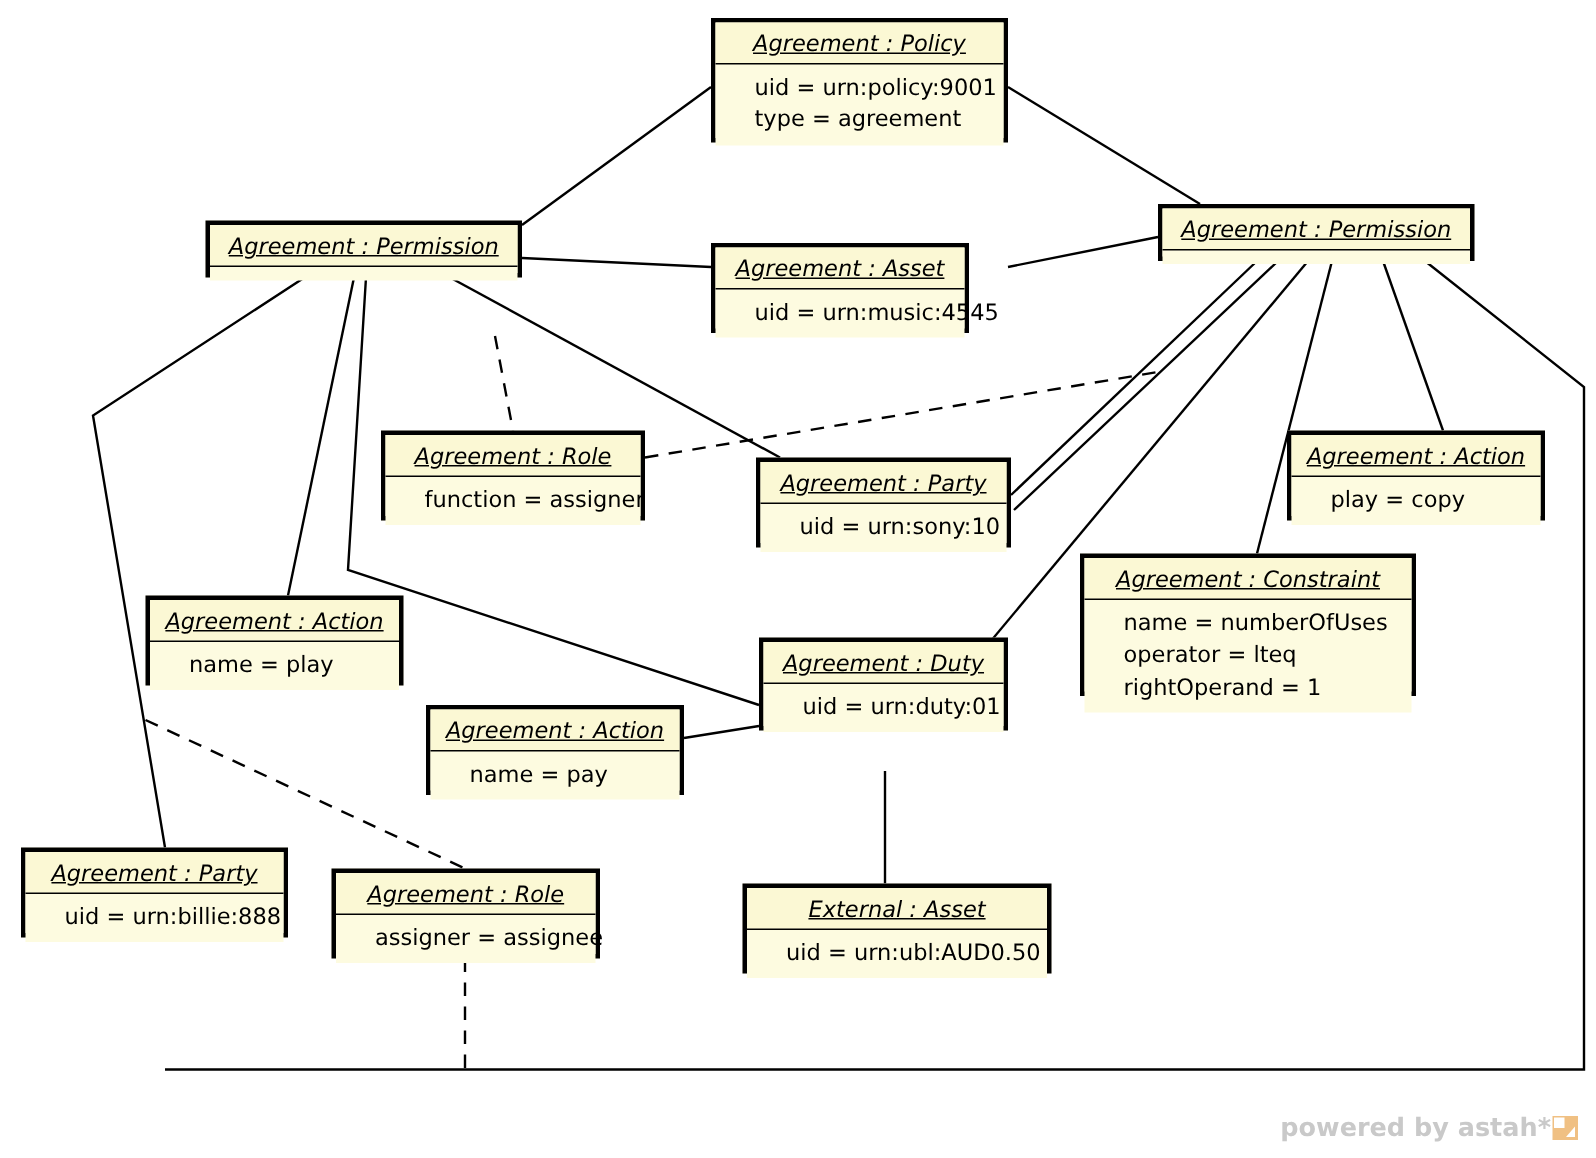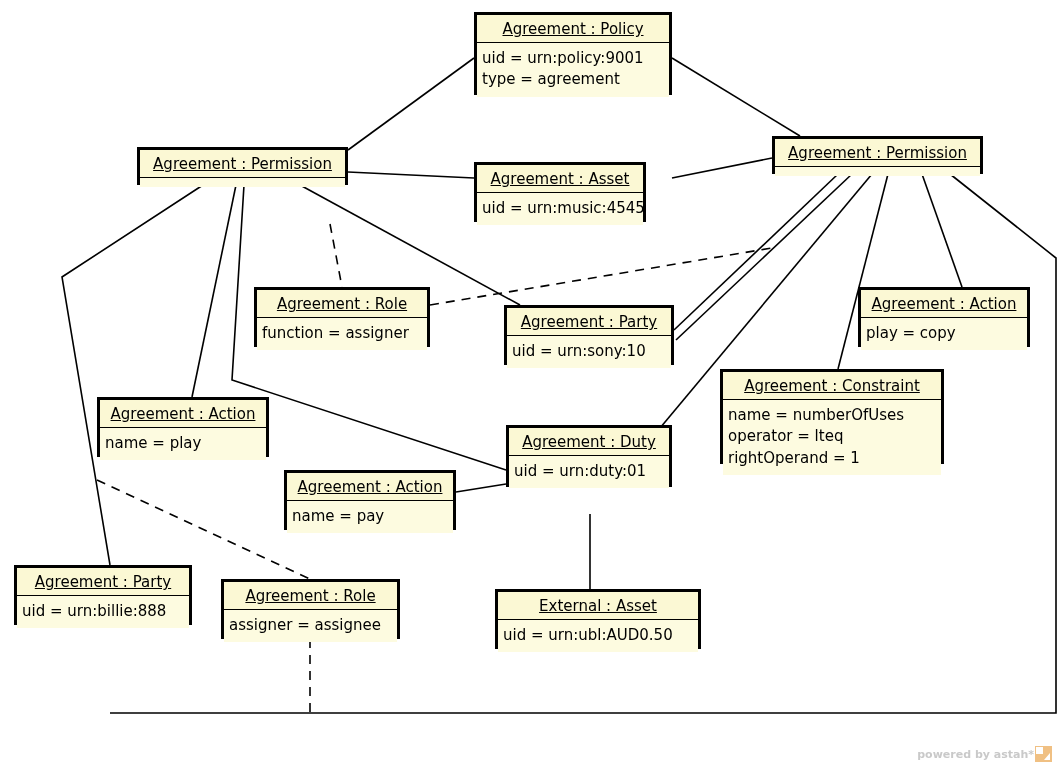--- a/index.html
+++ b/index.html
@@ -34,24 +34,25 @@
   .node .title {
     text-align: center;
     font-size: 15px;
     color: #000000;
     padding: 5px 10px 4px 10px;
     white-space: nowrap;
     background: #fbf8d4;
   }
   .node .title span {
     text-decoration: underline;
+    font-style: italic;
   }
   .node .compartment {
     border-top: 1px solid #000000;
-    padding: 5px 9px 6px 5px;
+    padding: 5px 9px 6px 26px;
     background: #fdfbe0;
     font-size: 15px;
     color: #000000;
     white-space: nowrap;
     min-height: 6px;
     box-sizing: border-box;
   }
   .node .compartment.empty {
     padding: 0;
     height: 10px;
@@ -61,21 +62,21 @@
   #watermark {
     position: absolute;
     right: 12px;
     bottom: 10px;
     display: flex;
     align-items: center;
     gap: 1px;
     z-index: 10;
   }
   #watermark .wm-text {
-    font-size: 11px;
+    font-size: 17px;
     font-weight: bold;
     color: #c9c9c9;
     letter-spacing: 0px;
   }
   #watermark .wm-logo {
     width: 17px;
     height: 16px;
     position: relative;
     background: #f0c083;
     display: inline-block;

